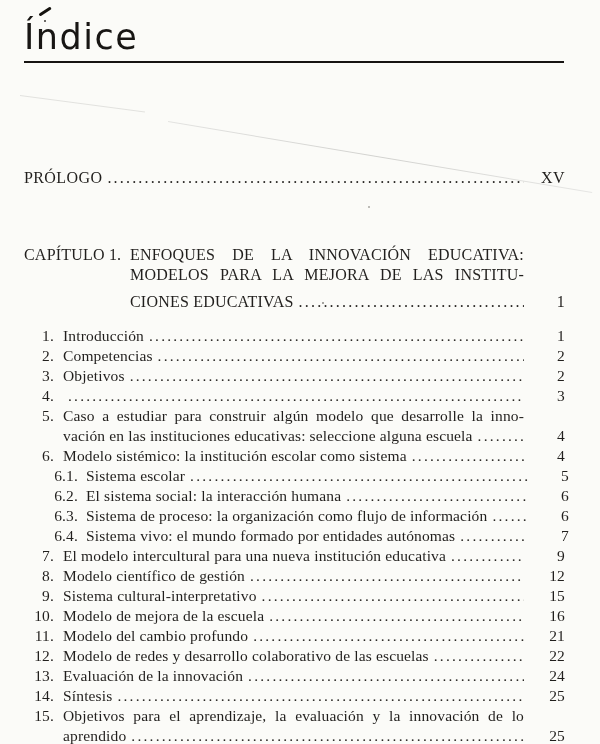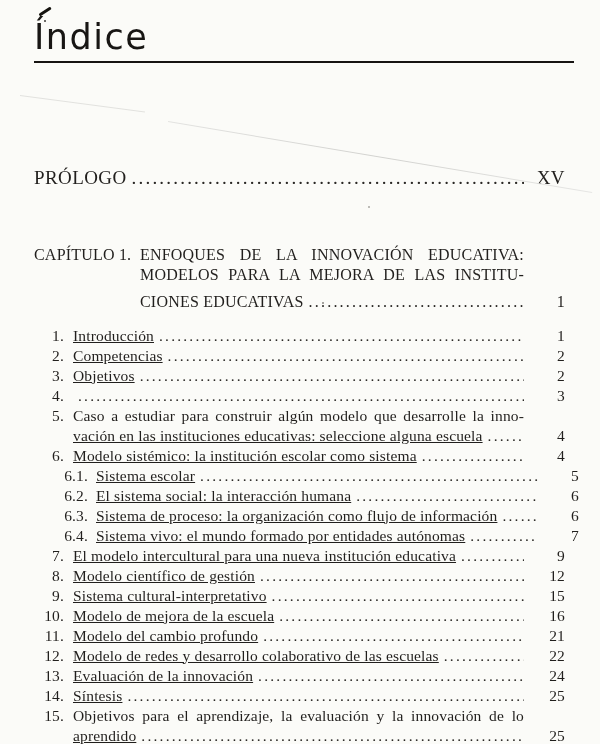--- a/index.html
+++ b/index.html
@@ -8,21 +8,21 @@
     background:#fbfbf8;
     overflow:hidden;
     position:relative;
     color:#211f1d;
     font-family:"Liberation Serif","DejaVu Serif",serif;
   }
   .page{
     position:relative;
     width:600px;height:744px;
     box-sizing:border-box;
-    padding:16px 26px 0 34px;
+    padding:16px 26px 0 24px;
   }
   
   h1.title{
     margin:0;
     font-family:"DejaVu Sans","Liberation Sans",sans-serif;
     font-weight:400;
     font-size:35px;
     line-height:1.2;
     letter-spacing:1.5px;
     color:#181614;
@@ -52,21 +52,21 @@
   }
   .dots::after{
     content:"......................................................................................................................................................";
     letter-spacing:2.2px;
   }
   
   .prologue{
     margin-top:104px;
     display:flex;
     align-items:flex-end;
-    font-size:19px;
+    font-size:16px;
     line-height:22px;
     letter-spacing:0.4px;
   }
   
   .chapter{
     margin-top:56px;
     display:flex;
     font-size:16px;
     line-height:19.5px;
     letter-spacing:0.2px;
@@ -98,21 +98,21 @@
     white-space:nowrap;
   }
   .row.sub .num{margin-left:24px;margin-right:8px;}
   .row.sub{width:554px;} 
   .row .body{flex:1 1 0;min-width:0;}
   .row .jline{
     text-align:justify;
     text-align-last:justify;
   }
   .row .last{display:flex;align-items:baseline;}
-  .row .last .txt{white-space:nowrap;flex-shrink:0;text-decoration:underline;}
+  .row .last .txt{white-space:nowrap;flex-shrink:0;}
   .row .pg{align-self:flex-end;}
   
   .artifact{position:absolute;pointer-events:none;}
   .a-dash{
     left:38px;top:10px;width:14px;height:2.6px;
     background:#15130f;border-radius:1.5px;
     transform:rotate(-33deg);
   }
   .a-dot1{left:44px;top:20px;width:2px;height:2px;background:#3c3a36;border-radius:50%;}
   .a-scratch1{

